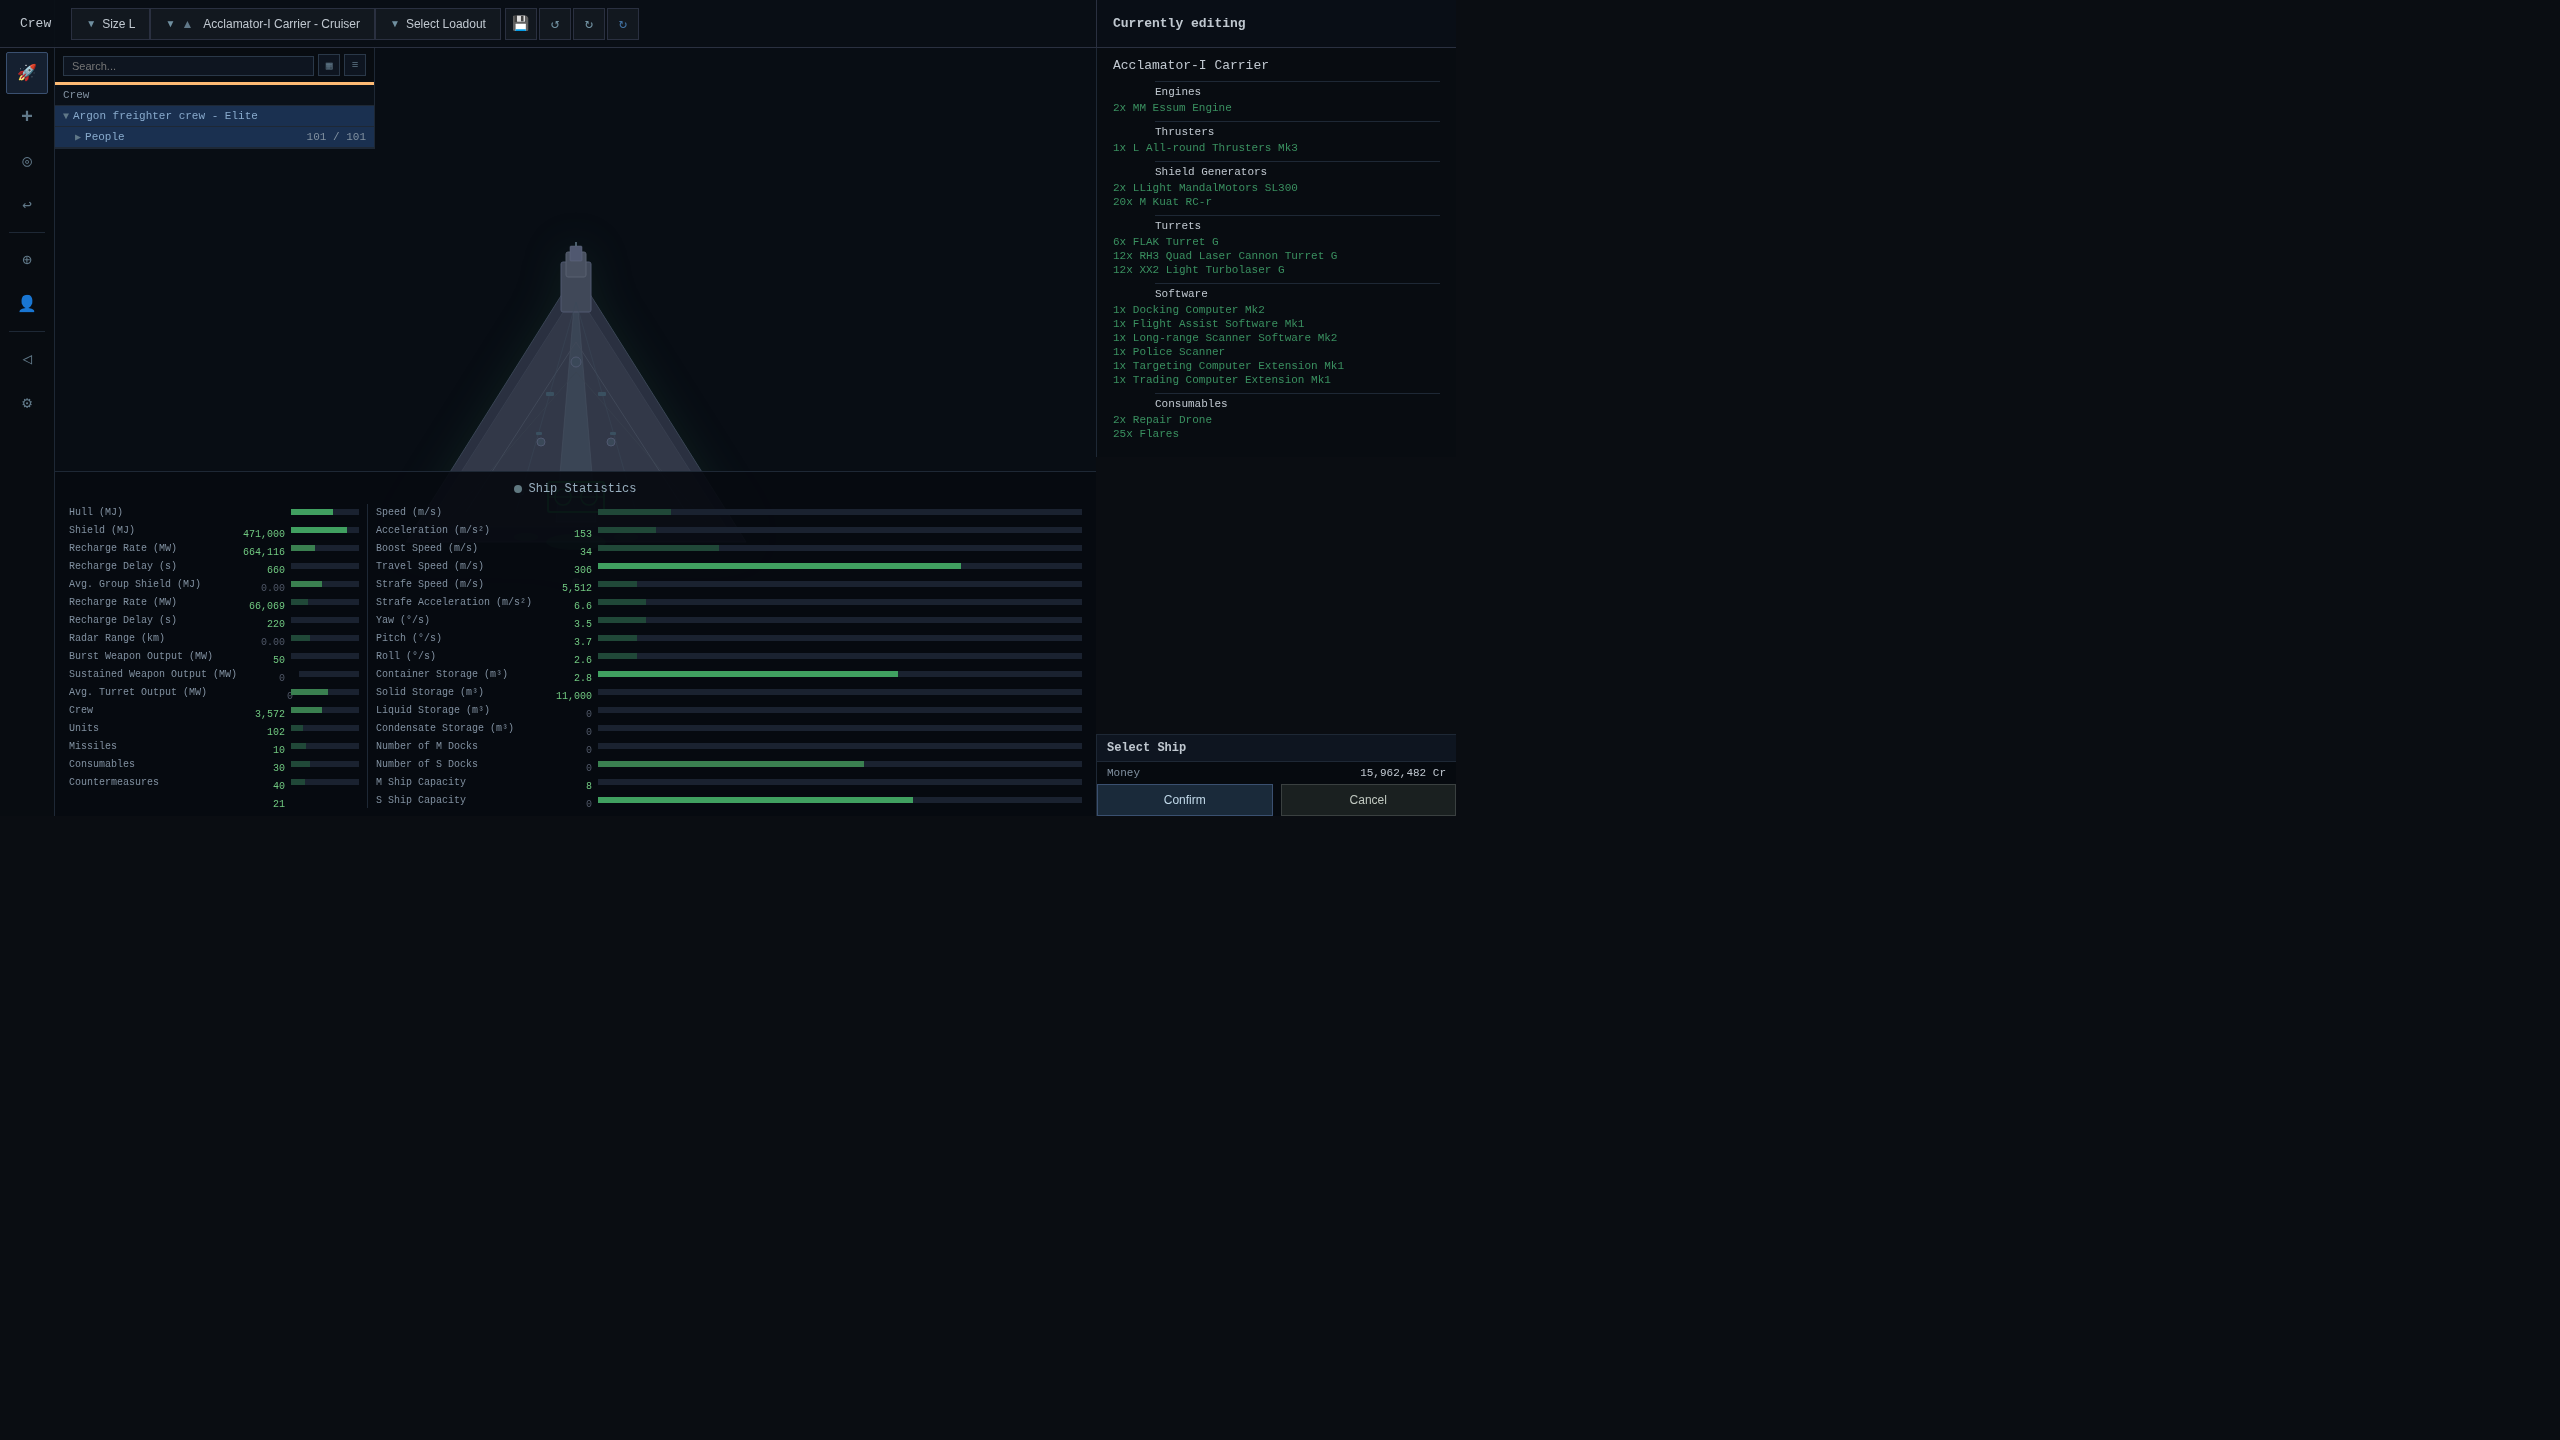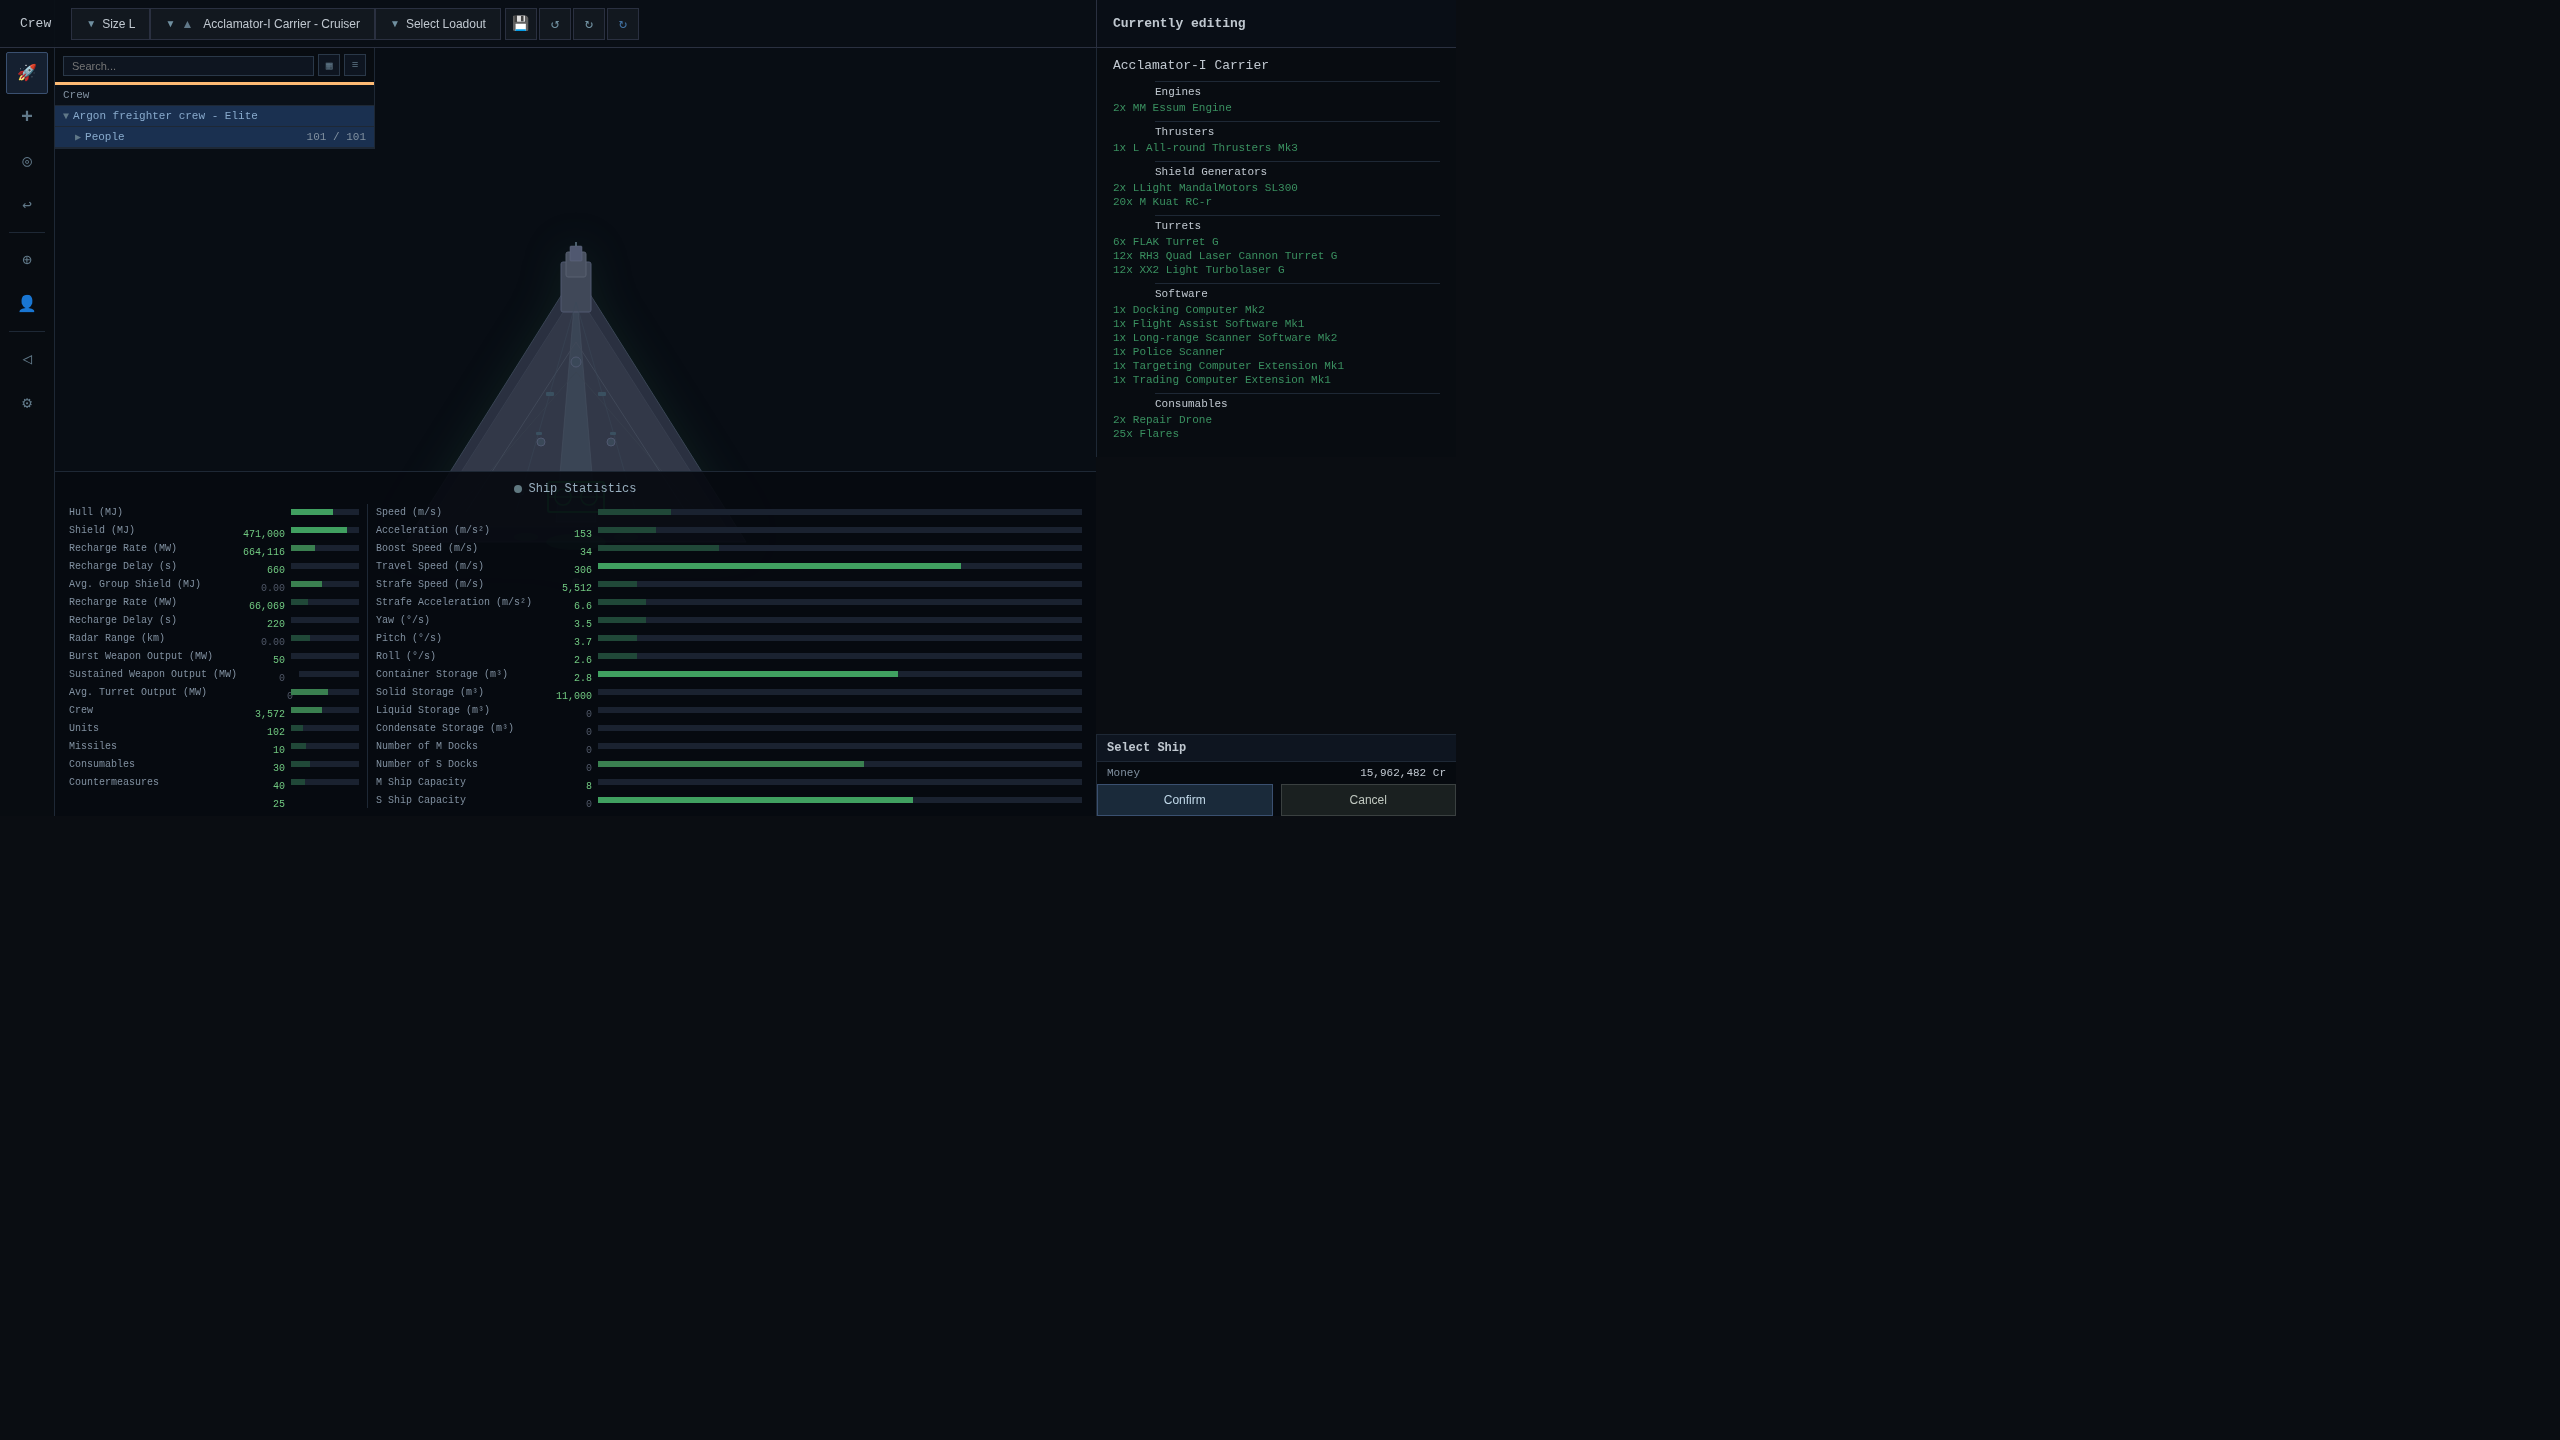--- a/index.html
+++ b/index.html
@@ -656,21 +656,21 @@
     </div>
           <div class="stat-row">
       <span class="stat-label">Consumables</span>
       <span class="stat-value">40</span>
       <div class="stat-bar-container">
         <div class="stat-bar low" style="width:28%"></div>
       </div>
     </div>
           <div class="stat-row">
       <span class="stat-label">Countermeasures</span>
-      <span class="stat-value">25</span>
+      <span class="stat-value">21</span>
       <div class="stat-bar-container">
         <div class="stat-bar low" style="width:20%"></div>
       </div>
     </div>
         </div>
         <div style="width: 1px; background: rgb(30, 40, 53); margin: 0px 8px;"></div>
         <div style="display: flex; flex-direction: column; gap: 2px; flex: 1 1 0%;">
           <div class="stat-row">
       <span class="stat-label">Speed (m/s)</span>
       <span class="stat-value">153</span>

